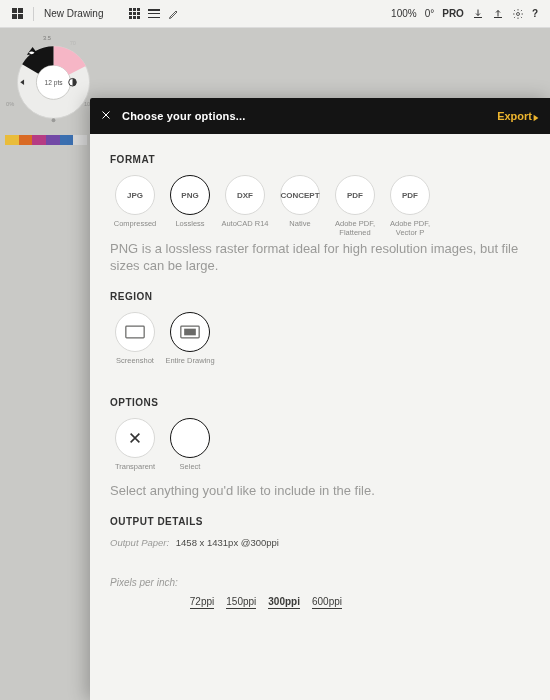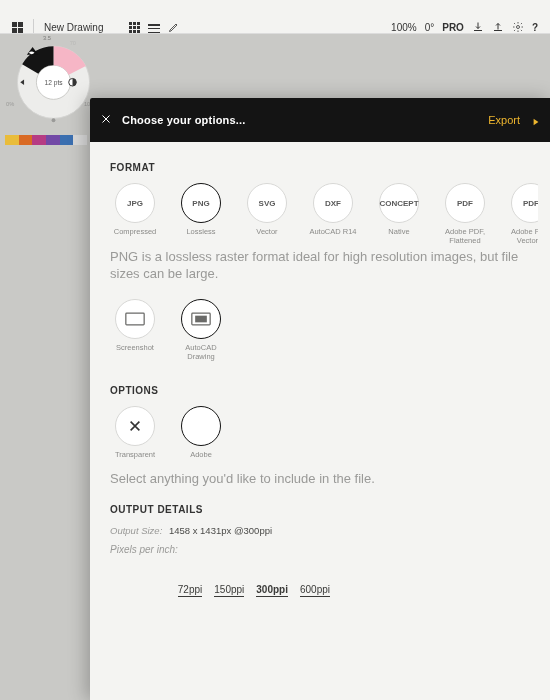--- a/index.html
+++ b/index.html
@@ -1,21 +1,21 @@
 <!DOCTYPE html>
 <html><head>
 <meta charset="utf-8">
 <style>
   * { box-sizing: border-box; margin: 0; padding: 0; }
   html, body { width: 550px; height: 700px; overflow: hidden; font-family: -apple-system, Helvetica, Arial, sans-serif; }
   body { background: #c9c9c6; position: relative; }
 
   
-  .topbar { position: absolute; top: 0; left: 0; right: 0; height: 34px;
-            background: #f3f3f1; display: flex; align-items: flex-end;
+  .topbar { position: absolute; top: 0; left: 0; right: 0; height: 28px;
+            background: #f3f3f1; display: flex; align-items: center;
             padding: 0 8px; font-size: 10px; color: #333;
             border-bottom: 1px solid #dcdcdc; }
   .topbar .sp { flex: 1; }
   .topbar .tb-item { margin: 0 4px; display: inline-flex; align-items: center; }
   .four-dot { width: 11px; height: 11px; display: grid; grid-template-columns: 1fr 1fr; grid-template-rows: 1fr 1fr; gap: 1px; }
   .four-dot span { background: #333; }
   .sep { width: 1px; height: 14px; background: #cfcfcf; margin: 0 6px; }
   .nine-dot { width: 11px; height: 11px; display: grid; grid-template-columns: 1fr 1fr 1fr; grid-template-rows: 1fr 1fr 1fr; gap: 1px; }
   .nine-dot span { background: #333; }
   .hamburger { width: 12px; height: 9px; display: flex; flex-direction: column; justify-content: space-between; }
@@ -25,45 +25,45 @@
   
   .radialwrap { position: absolute; top: 30px; left: 6px; width: 95px; height: 95px; }
   .radialwrap svg { width: 95px; height: 95px; }
   .swatches { position: absolute; top: 135px; left: 5px; width: 82px; height: 10px; display: flex; }
   .swatches span { flex: 1; height: 10px; }
 
   
   .modal { position: absolute; top: 98px; left: 90px; right: 0; bottom: 0;
            background: #f4f4f2; box-shadow: -4px 0 18px rgba(0,0,0,.25);
            display: flex; flex-direction: column; overflow: hidden; border-top-left-radius: 2px; }
-  .modal-hd { height: 44px; background: #141414; color: #fff; display: flex; align-items: center; padding: 0 10px; font-size: 11px; }
+  .modal-hd { height: 36px; background: #141414; color: #fff; display: flex; align-items: center; padding: 0 10px; font-size: 11px; }
   .modal-hd .close svg { width: 12px; height: 12px; stroke: #fff; }
   .modal-hd .title { margin-left: 10px; font-weight: 600; letter-spacing: .2px; }
   .modal-hd .sp { flex: 1; }
-  .modal-hd .export { color: #edb52e; font-weight: 400; display: flex; align-items: flex-end; gap: 12px; }
+  .modal-hd .export { color: #edb52e; font-weight: 700; display: flex; align-items: flex-end; gap: 0; }
   .modal-hd .export svg { width: 8px; height: 8px; fill: #edb52e; }
 
   .modal-body { padding: 14px 12px 20px 20px; overflow-x: hidden; color: #444; }
   .sect-head { font-size: 10px; font-weight: 700; letter-spacing: .5px; color: #333; margin: 6px 0 10px 0; }
   .desc { font-size: 13px; color: #9a9a98; margin: 4px 0 16px 0; line-height: 1.3; }
 
-  .optrow { display: flex; gap: 16px; overflow: hidden; margin-bottom: 2px; }
+  .optrow { display: flex; gap: 5px; overflow: hidden; margin-bottom: 2px; }
   .opt { display: flex; flex-direction: column; align-items: center; width: 50px; flex-shrink: 0; }
   .circle { width: 40px; height: 40px; border-radius: 50%; background: #fff;
             border: 1px solid #d8d8d6; display: flex; align-items: center; justify-content: center;
             font-size: 8.5px; font-weight: 600; color: #5a5a5a; }
   .circle.sel { border: 1.5px solid #141414; }
   .circle.fmt { font-size: 8px; }
   .lbl { font-size: 7.5px; color: #8b8b89; margin-top: 5px; text-align: center; line-height: 1.15; min-height: 16px; }
 
   .circle svg { width: 20px; height: 14px; }
 
   .out-line { font-size: 9.5px; color: #9a9a98; font-style: italic; margin: 8px 0; }
   .out-line .val { color: #4a4a48; font-style: normal; margin-left: 4px; }
-  .ppi-row { font-size: 10px; color: #9a9a98; font-style: italic; display: flex; align-items: flex-start; margin-top: 8px;}
+  .ppi-row { font-size: 10px; color: #9a9a98; font-style: italic; display: flex; align-items: center; gap: 12px; margin-top: 8px;}
   .ppi { color: #3a3a38; font-style: normal; border-bottom: 1px solid #3a3a38; padding-bottom: 1px; margin-top: 40px; }
   .ppi.sel { font-weight: 700; }
 </style>
 </head>
 <body>
 
 <div class="topbar">
   <span class="tb-item">
     <span class="four-dot">
         <span></span>
@@ -178,83 +178,80 @@
     <div class="optrow" id="format-row">
         <div class="opt">
           <div class="circle fmt">JPG</div>
           <div class="lbl">Compressed</div>
         </div>
         <div class="opt">
           <div class="circle fmt sel">PNG</div>
           <div class="lbl">Lossless</div>
         </div>
         <div class="opt">
-          <div class="circle fmt">SVG</div>
-          <div class="lbl">Vector</div>
-        </div>
-        <div class="opt">
           <div class="circle fmt">DXF</div>
           <div class="lbl">AutoCAD R14</div>
         </div>
         <div class="opt">
           <div class="circle fmt">CONCEPT</div>
           <div class="lbl">Native</div>
         </div>
         <div class="opt">
           <div class="circle fmt">PDF</div>
           <div class="lbl">Adobe PDF, Flattened</div>
         </div>
         <div class="opt">
           <div class="circle fmt">PDF</div>
           <div class="lbl">Adobe PDF, Vector P</div>
         </div>
       </div>
     <div class="desc">PNG is a lossless raster format ideal for high resolution images, but file sizes can be large.</div>
 
+    <div class="sect-head">REGION</div>
     <div class="optrow" id="region-row">
         <div class="opt">
           <div class="circle">
             <svg viewBox="0 0 24 16">
               <rect x="1" y="1" width="22" height="14" rx="1" fill="none" stroke="#6a6a68" stroke-width="1.5"></rect>
             </svg>
           </div>
           <div class="lbl">Screenshot</div>
         </div>
         <div class="opt">
           <div class="circle sel">
             <svg viewBox="0 0 24 16">
               <rect x="1" y="1" width="22" height="14" rx="1" fill="none" stroke="#6a6a68" stroke-width="1.5"></rect>
               <rect x="5" y="4" width="14" height="8" fill="#6a6a68"></rect>
             </svg>
           </div>
-          <div class="lbl">AutoCAD Drawing</div>
+          <div class="lbl">Entire Drawing</div>
         </div>
       </div>
     <div style="height:16px"></div>
 
     <div class="sect-head">OPTIONS</div>
     <div class="optrow" id="options-row">
         <div class="opt">
           <div class="circle">
             <svg viewBox="0 0 16 16">
               <path d="M3 3l10 10M13 3L3 13" stroke="#333" stroke-width="1.8"></path>
             </svg>
           </div>
           <div class="lbl">Transparent</div>
         </div>
         <div class="opt">
           <div class="circle sel"></div>
-          <div class="lbl">Adobe</div>
+          <div class="lbl">Select</div>
         </div>
       </div>
     <div class="desc">Select anything you'd like to include in the file.</div>
 
     <div class="sect-head">OUTPUT DETAILS</div>
     <div class="out-line">
-      <span>Output Size:</span>
+      <span>Output Paper:</span>
       <span class="val">1458 x 1431px @300ppi</span>
     </div>
     <div class="ppi-row">
       <span>Pixels per inch:</span>
       <span id="ppi-opts" style="display:flex;gap:12px">
           <span class="ppi">72ppi</span>
           <span class="ppi">150ppi</span>
           <span class="ppi sel">300ppi</span>
           <span class="ppi">600ppi</span>
         </span>

